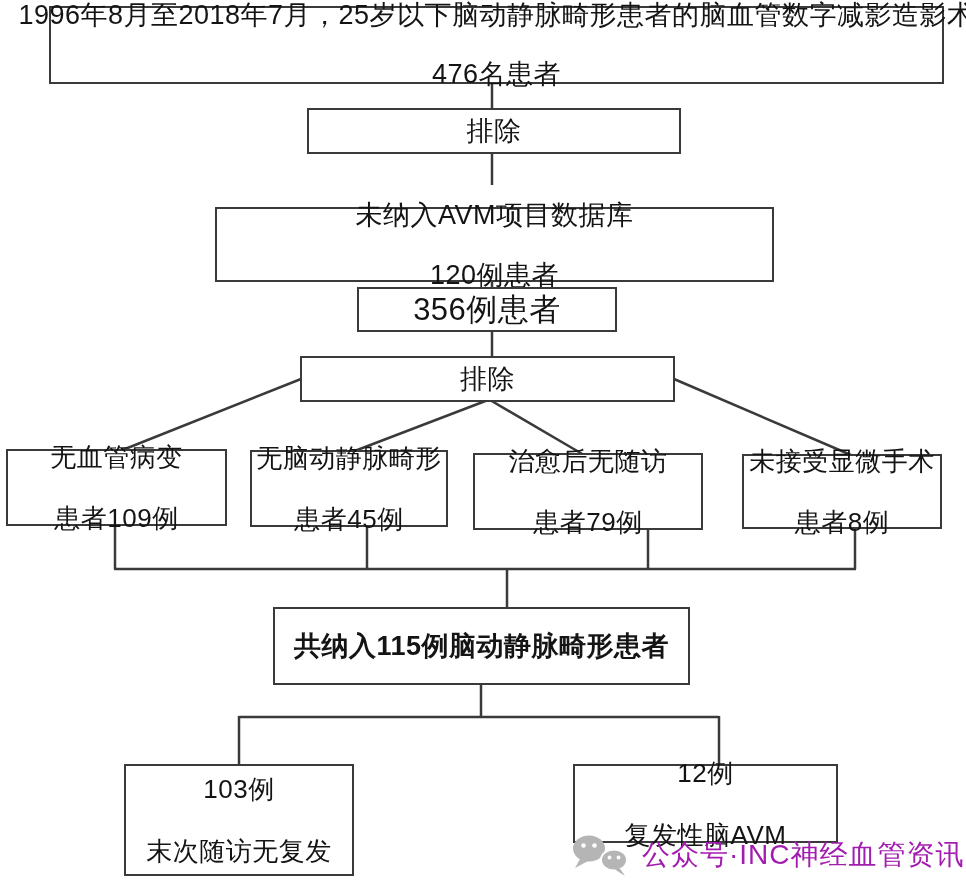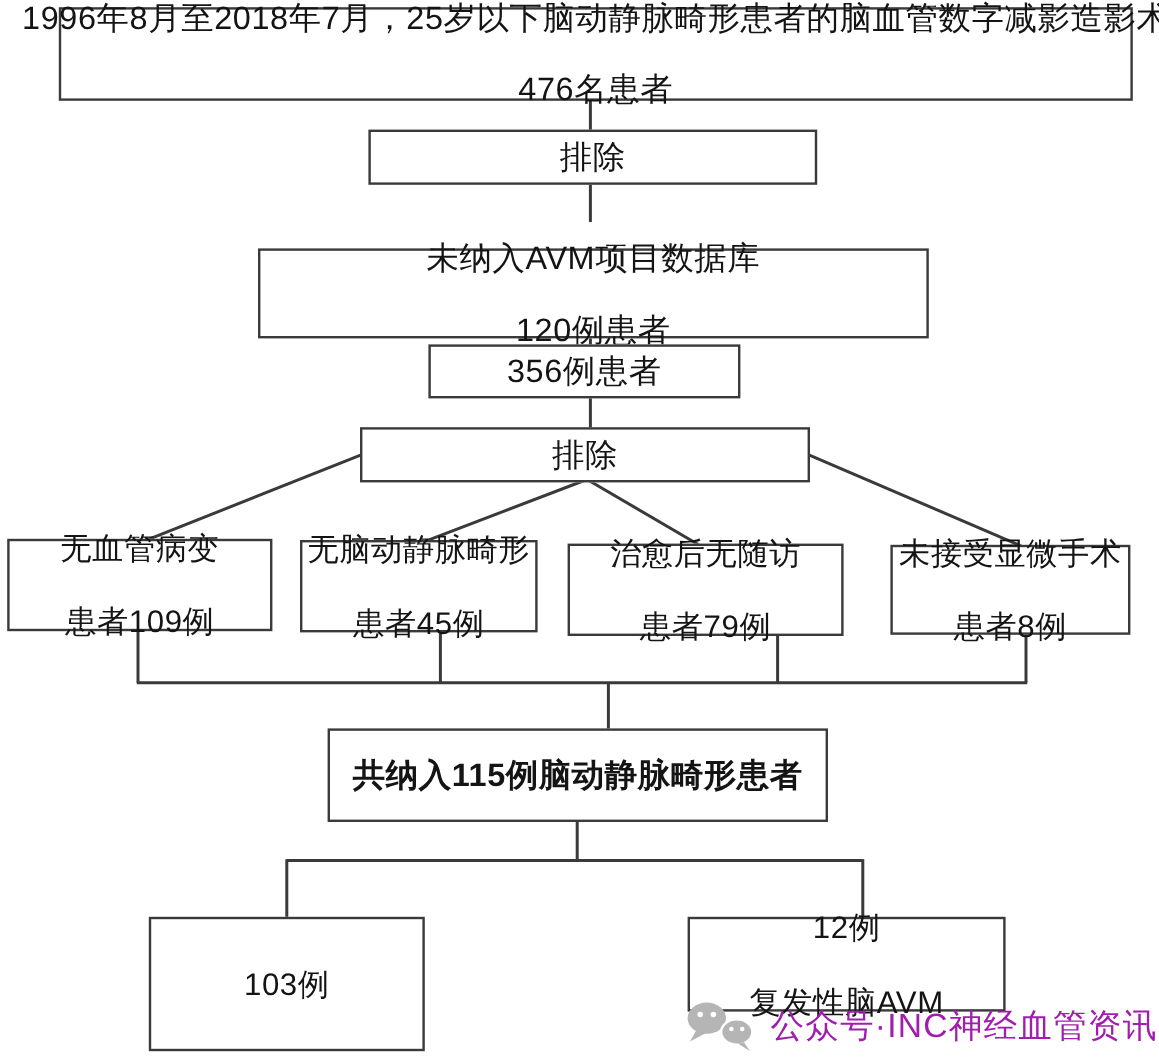--- a/index.html
+++ b/index.html
@@ -37,21 +37,21 @@
     font-size: 26px;
     line-height: 37px;
     color: #141414;
     letter-spacing: 0.5px;
     gap: 24px;
   }
   .node .ln { display: block; white-space: nowrap; }
   .n-source      { left: 49px;  top: 6px;   width: 895px; height: 78px;  font-size: 27px; line-height: 35px; }
   .n-exclude1    { left: 307px; top: 108px; width: 374px; height: 46px;  font-size: 27px; }
   .n-notindb     { left: 215px; top: 183px; width: 559px; height: 75px;  font-size: 27px; line-height: 36px; margin-top: 24px; }
-  .n-remaining   { left: 357px; top: 287px; width: 260px; height: 45px;  font-size: 27px; }
+  .n-remaining   { left: 357px; top: 287px; width: 260px; height: 45px;  font-size: 31px; }
   .n-exclude2    { left: 300px; top: 356px; width: 375px; height: 46px;  font-size: 27px; }
   .n-novascular  { left: 6px;   top: 449px; width: 221px; height: 77px; }
   .n-noavm       { left: 250px; top: 450px; width: 198px; height: 77px; }
   .n-nofollowup  { left: 473px; top: 453px; width: 230px; height: 77px; }
   .n-nosurgery   { left: 742px; top: 454px; width: 200px; height: 75px; }
   .n-included    { left: 273px; top: 607px; width: 417px; height: 78px; font-size: 27px; font-weight: bold; }
   .n-norecur     { left: 124px; top: 764px; width: 230px; height: 112px; line-height: 38px; }
   .n-recur       { left: 573px; top: 764px; width: 265px; height: 79px;  line-height: 38px; }
   #watermark {
     position: absolute;
@@ -137,20 +137,21 @@
     <span class="ln">未接受显微手术</span>
     <span class="ln">患者8例</span>
   </div>
 
   <div class="node n-included">
     <span class="ln">共纳入115例脑动静脉畸形患者</span>
   </div>
 
   <div class="node n-norecur">
     <span class="ln">103例</span>
+    <span class="ln">末次随访无复发</span>
   </div>
 
   <div class="node n-recur">
     <span class="ln">12例</span>
     <span class="ln">复发性脑AVM</span>
   </div>
 
   <div id="watermark">
     <span>
       <svg width="66" height="44" viewBox="0 0 66 44" xmlns="http://www.w3.org/2000/svg">

